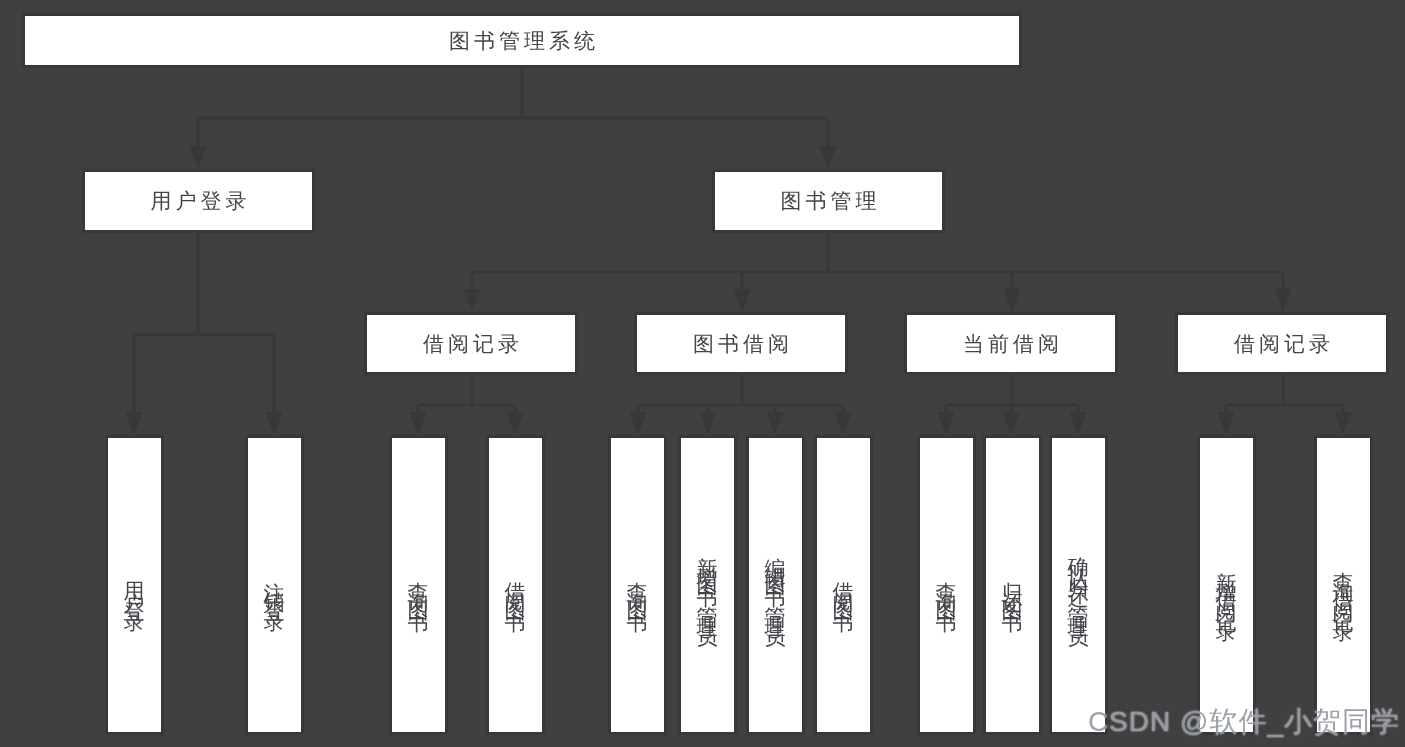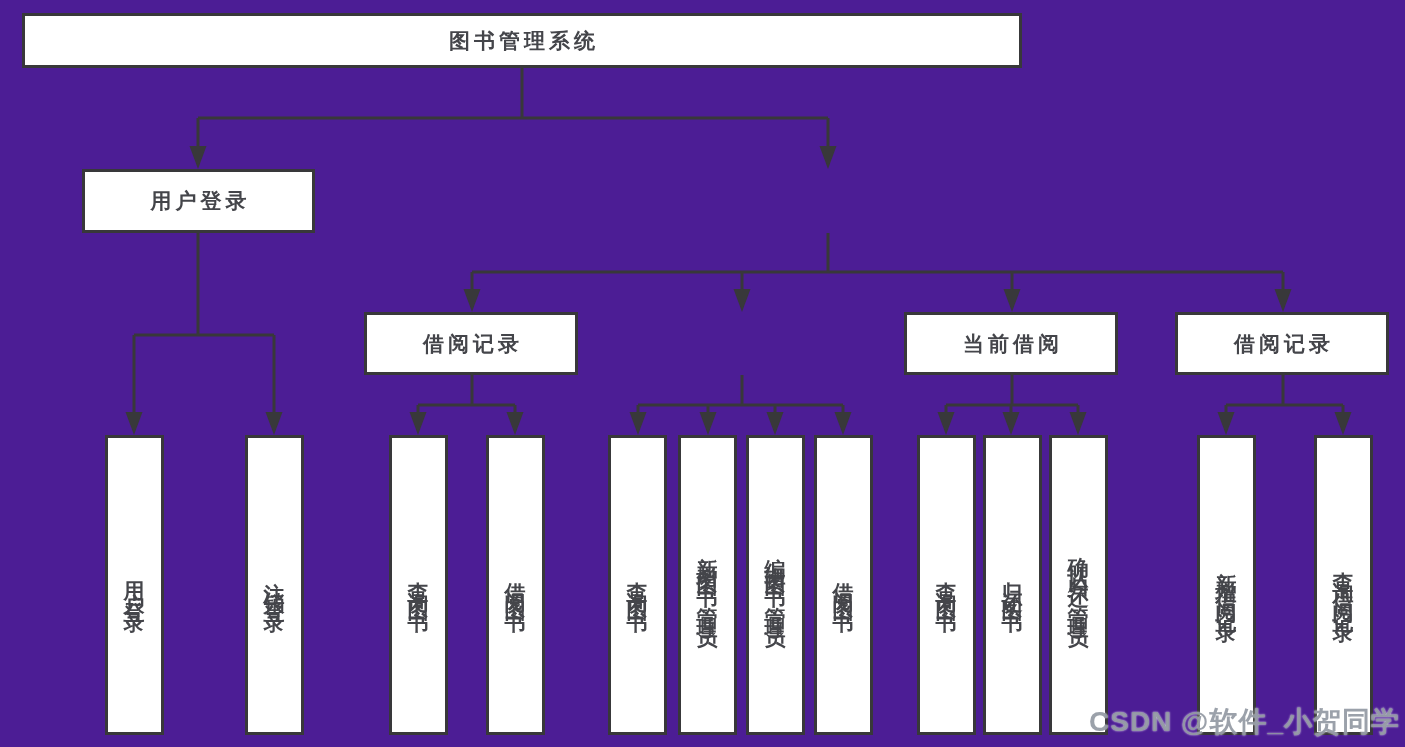--- a/index.html
+++ b/index.html
@@ -1,18 +1,18 @@
 <!DOCTYPE html>
 <html><head>
 <meta charset="utf-8">
 <style>
   html,body{margin:0;padding:0;background:#ffffff;}
   .canvas{
-    position:relative;width:1405px;height:747px;background:#4c1d95;overflow:hidden;
-    font-family:"Liberation Sans","DejaVu Sans",sans-serif;color:#44454a;font-weight:bold;
+    position:relative;width:1405px;height:747px;background:#404040;overflow:hidden;
+    font-family:"Liberation Sans","DejaVu Sans",sans-serif;color:#44454a;
   }
   .wires{position:absolute;left:0;top:0;width:1405px;height:747px;}
   .node{
     position:absolute;box-sizing:border-box;background:#ffffff;
     border:3px solid #38383a;display:flex;align-items:center;justify-content:center;
   }
   .hbox{font-size:21px;letter-spacing:4px;text-indent:4px;}
   .vbox{
     writing-mode:vertical-rl;font-size:21px;letter-spacing:10px;
     line-height:1;white-space:nowrap;
@@ -63,22 +63,24 @@
       <polygon points="1002.5,412 1019.5,412 1011,435"></polygon>
       <polygon points="1069.5,412 1086.5,412 1078,435"></polygon>
       <polygon points="1217.5,412 1234.5,412 1226,435"></polygon>
       <polygon points="1334.5,412 1351.5,412 1343,435"></polygon>
     </g>
   </svg>
 
   <div class="node hbox" style="left:22px;top:13px;width:1000px;height:55px">图书管理系统</div>
 
   <div class="node hbox" style="left:82px;top:169px;width:233px;height:64px">用户登录</div>
+  <div class="node hbox" style="left:712px;top:169px;width:233px;height:64px">图书管理</div>
 
   <div class="node hbox" style="left:364px;top:312px;width:214px;height:63px">借阅记录</div>
+  <div class="node hbox" style="left:634px;top:312px;width:214px;height:63px">图书借阅</div>
   <div class="node hbox" style="left:904px;top:312px;width:214px;height:63px">当前借阅</div>
   <div class="node hbox" style="left:1175px;top:312px;width:214px;height:63px">借阅记录</div>
 
   <div class="node vbox" style="left:105px;top:435px;width:59px;height:300px">用户登录</div>
   <div class="node vbox" style="left:245px;top:435px;width:59px;height:300px">注销登录</div>
 
   <div class="node vbox" style="left:389px;top:435px;width:59px;height:300px">查询图书</div>
   <div class="node vbox" style="left:486px;top:435px;width:59px;height:300px">借阅图书</div>
 
   <div class="node vbox" style="left:608px;top:435px;width:59px;height:300px">查询图书</div>

